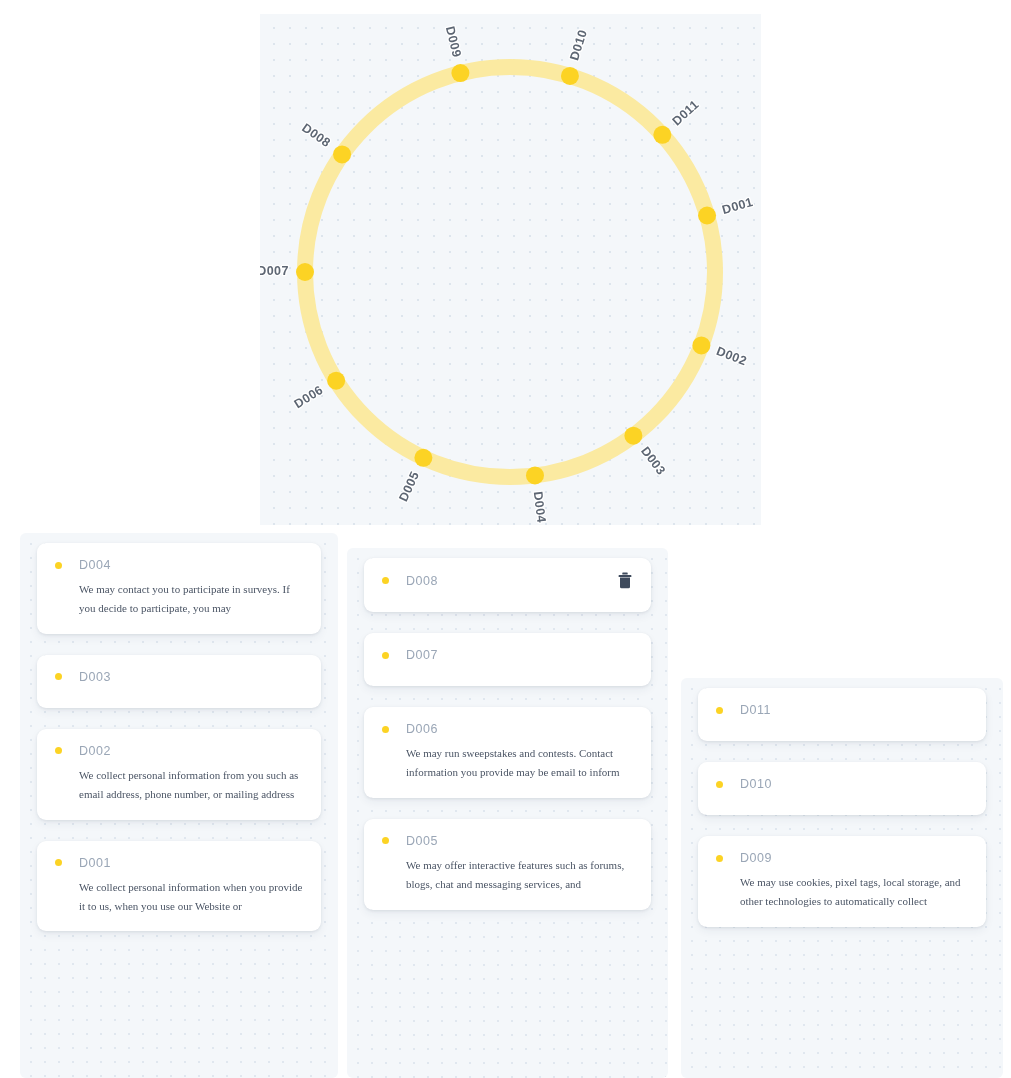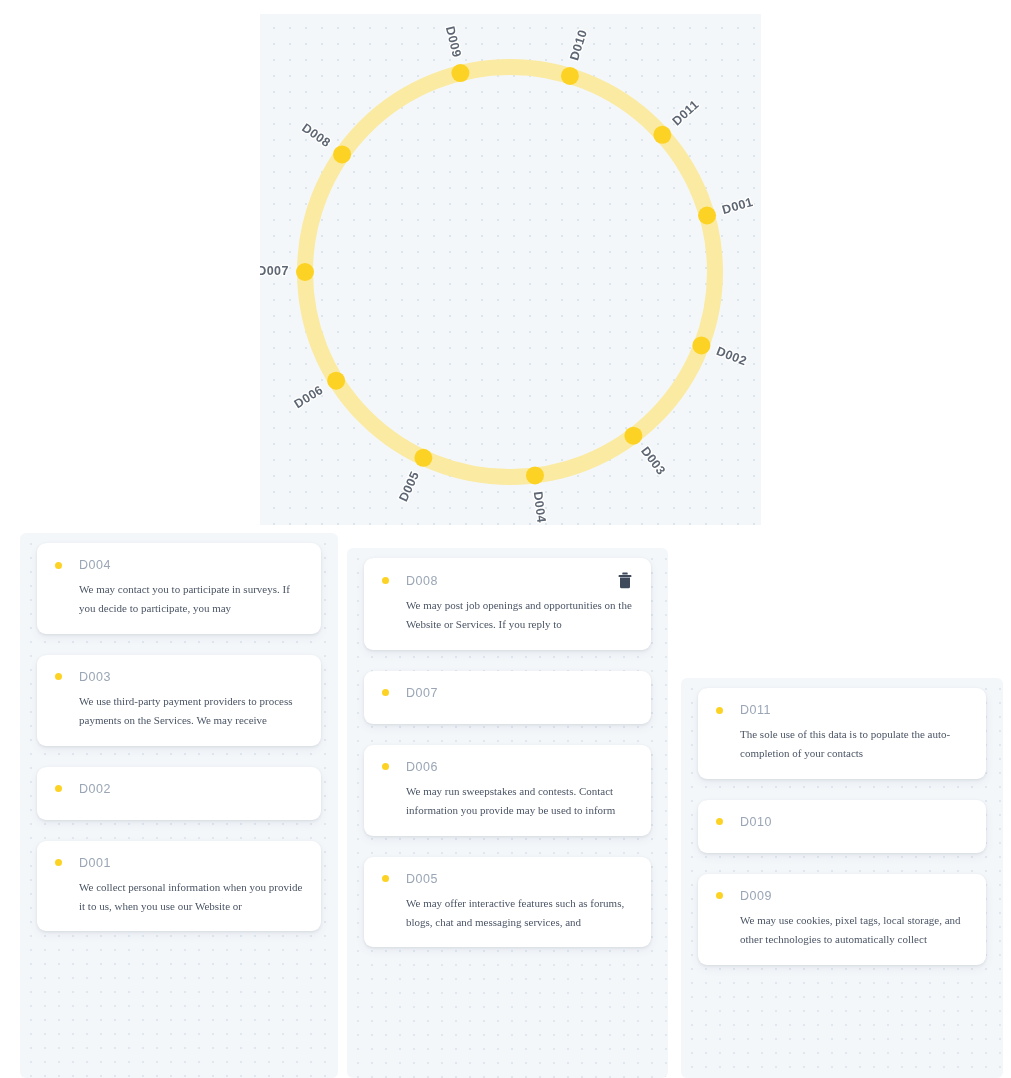--- a/index.html
+++ b/index.html
@@ -199,27 +199,27 @@
           <span class="card-bullet"></span>
           <span class="card-id">D004</span>
         </div>
         <div class="card-body">We may contact you to participate in surveys. If you decide to participate, you may</div>
       </div>
       <div class="card">
         <div class="card-head">
           <span class="card-bullet"></span>
           <span class="card-id">D003</span>
         </div>
-        <div class="card-body">We use third-party payment providers to process payments on the Services. We may receive</div>
       </div>
       <div class="card">
         <div class="card-head">
           <span class="card-bullet"></span>
           <span class="card-id">D002</span>
         </div>
+        <div class="card-body">We collect personal information from you such as email address, phone number, or mailing address</div>
       </div>
       <div class="card">
         <div class="card-head">
           <span class="card-bullet"></span>
           <span class="card-id">D001</span>
         </div>
         <div class="card-body">We collect personal information when you provide it to us, when you use our Website or</div>
       </div>
     </div>
   <div class="column" id="column-middle">
@@ -228,50 +228,48 @@
           <span class="card-bullet"></span>
           <span class="card-id">D008</span>
           <span class="trash-btn">
             <svg viewBox="0 0 16 17" width="16" height="17" aria-hidden="true">
               <rect x="5.3" y="0.6" width="5.4" height="2.0" rx="0.6" fill="#3e4a5c"></rect>
               <rect x="1.6" y="3.1" width="12.8" height="2.0" rx="0.6" fill="#3e4a5c"></rect>
               <path d="M3.0 5.6 h10 v9.1 a1.5 1.5 0 0 1 -1.5 1.5 h-7 a1.5 1.5 0 0 1 -1.5 -1.5 z" fill="#3e4a5c"></path>
             </svg>
           </span>
         </div>
-        <div class="card-body">We may post job openings and opportunities on the Website or Services. If you reply to</div>
       </div>
       <div class="card">
         <div class="card-head">
           <span class="card-bullet"></span>
           <span class="card-id">D007</span>
         </div>
       </div>
       <div class="card">
         <div class="card-head">
           <span class="card-bullet"></span>
           <span class="card-id">D006</span>
         </div>
-        <div class="card-body">We may run sweepstakes and contests. Contact information you provide may be used to inform</div>
+        <div class="card-body">We may run sweepstakes and contests. Contact information you provide may be email to inform</div>
       </div>
       <div class="card">
         <div class="card-head">
           <span class="card-bullet"></span>
           <span class="card-id">D005</span>
         </div>
         <div class="card-body">We may offer interactive features such as forums, blogs, chat and messaging services, and</div>
       </div>
     </div>
   <div class="column" id="column-right">
       <div class="card">
         <div class="card-head">
           <span class="card-bullet"></span>
           <span class="card-id">D011</span>
         </div>
-        <div class="card-body">The sole use of this data is to populate the auto-completion of your contacts</div>
       </div>
       <div class="card">
         <div class="card-head">
           <span class="card-bullet"></span>
           <span class="card-id">D010</span>
         </div>
       </div>
       <div class="card">
         <div class="card-head">
           <span class="card-bullet"></span>

